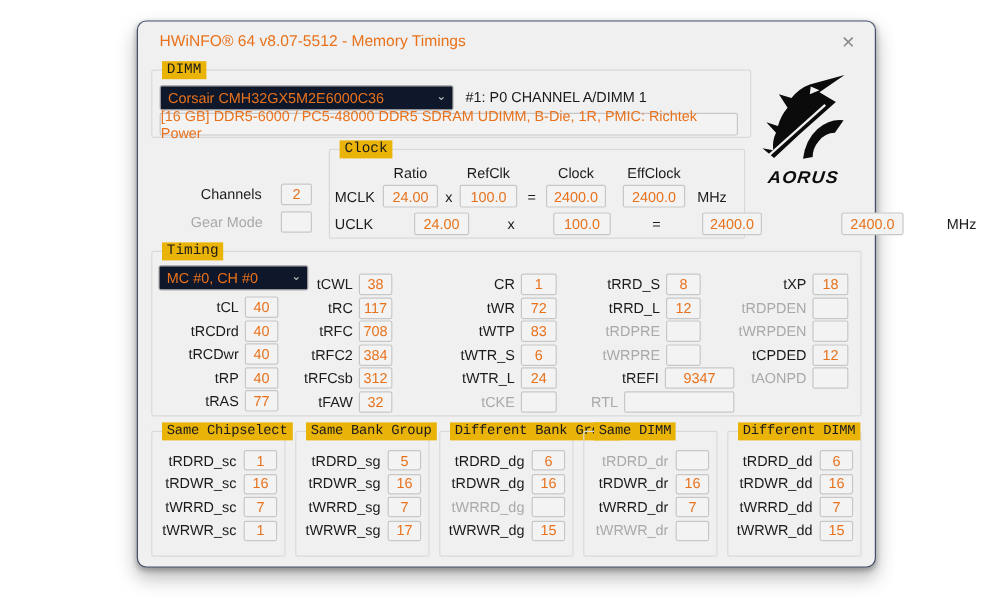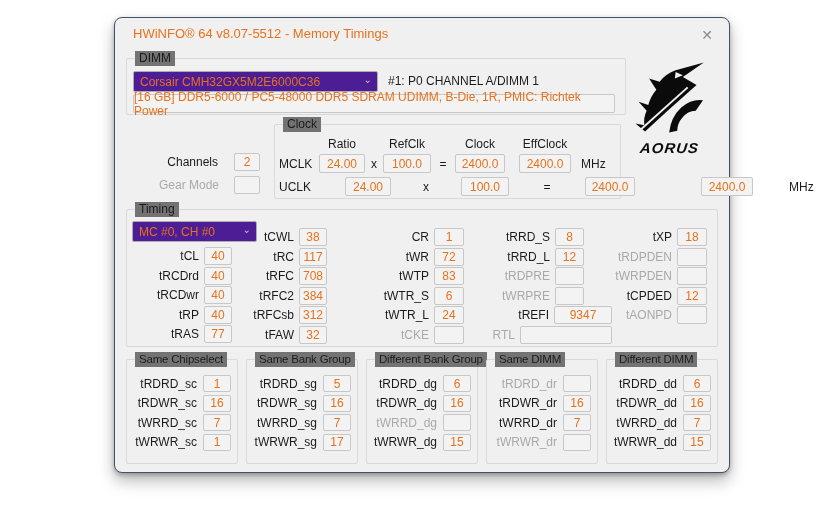--- a/index.html
+++ b/index.html
@@ -4,28 +4,28 @@
 <style>
   html,body{margin:0;padding:0;background:#ffffff;font-family:"Liberation Sans",sans-serif;}
   .page{position:relative;width:840px;height:511px;background:#ffffff;overflow:hidden;}
   .win{position:absolute;left:114px;top:17px;width:614px;height:454px;background:#f0f0f0;
        border:1px solid #44506b;border-radius:8px;
        box-shadow:0 8px 16px rgba(0,0,0,.28),0 2px 4px rgba(0,0,0,.25);}
   .title{position:absolute;left:18px;top:8px;font-size:13px;color:#e8721c;white-space:nowrap;}
   .close{position:absolute;right:12px;top:7px;width:20px;height:20px;display:flex;align-items:center;
          justify-content:center;color:#8b8b8b;font-size:14px;cursor:default;}
   .grp{position:absolute;border:1px solid #d9d9d9;border-radius:2px;}
-  .leg{position:absolute;top:-8px;left:8px;background:#737373;padding:0 4px;font-size:12px;
-       color:#1b1b1b;line-height:15px;white-space:nowrap;}
+  .leg{position:absolute;top:-8px;left:8px;background:#eab308;padding:0 4px;font-size:12px;
+       color:#1b1b1b;line-height:15px;white-space:nowrap;font-family:Liberation Mono, monospace;}
   .leg.small{font-size:11.5px;letter-spacing:-0.2px;}
   .vbox{border:1px solid #c7c7c7;border-radius:2px;background:#f3f3f3;color:#e8721c;
         display:flex;align-items:center;justify-content:center;font-size:12px;height:18px;box-sizing:border-box;}
   .lbl{color:#1b1b1b;font-size:12px;text-align:right;white-space:nowrap;}
   .dis{color:#a9a9a9;}
-  .wsel{position:absolute;background:#4c1d95;border:1px solid #acacac;border-radius:2px;color:#e8721c;
+  .wsel{position:absolute;background:#0f172a;border:1px solid #acacac;border-radius:2px;color:#e8721c;
         font-size:12px;display:flex;align-items:center;padding:0 6px;box-sizing:border-box;}
   .arrow{position:absolute;right:5px;top:2px;color:#c4c4c4;font-size:10px;}
   .tcol{position:absolute;display:flex;flex-direction:column;}
   .trow{display:flex;align-items:center;height:18px;margin-bottom:1.5px;}
   .trow .lbl{padding-right:5px;}
   .bgrp-rows{position:absolute;left:0;top:15px;right:0;display:flex;flex-direction:column;padding:0 6px;}
   .brow{display:flex;align-items:center;height:17px;margin-bottom:2.5px;}
   .brow .lbl{flex:1;padding-right:6px;}
   .brow .vbox{width:28px;height:17px;}
   .ckrow{position:absolute;display:flex;align-items:center;height:19px;}

